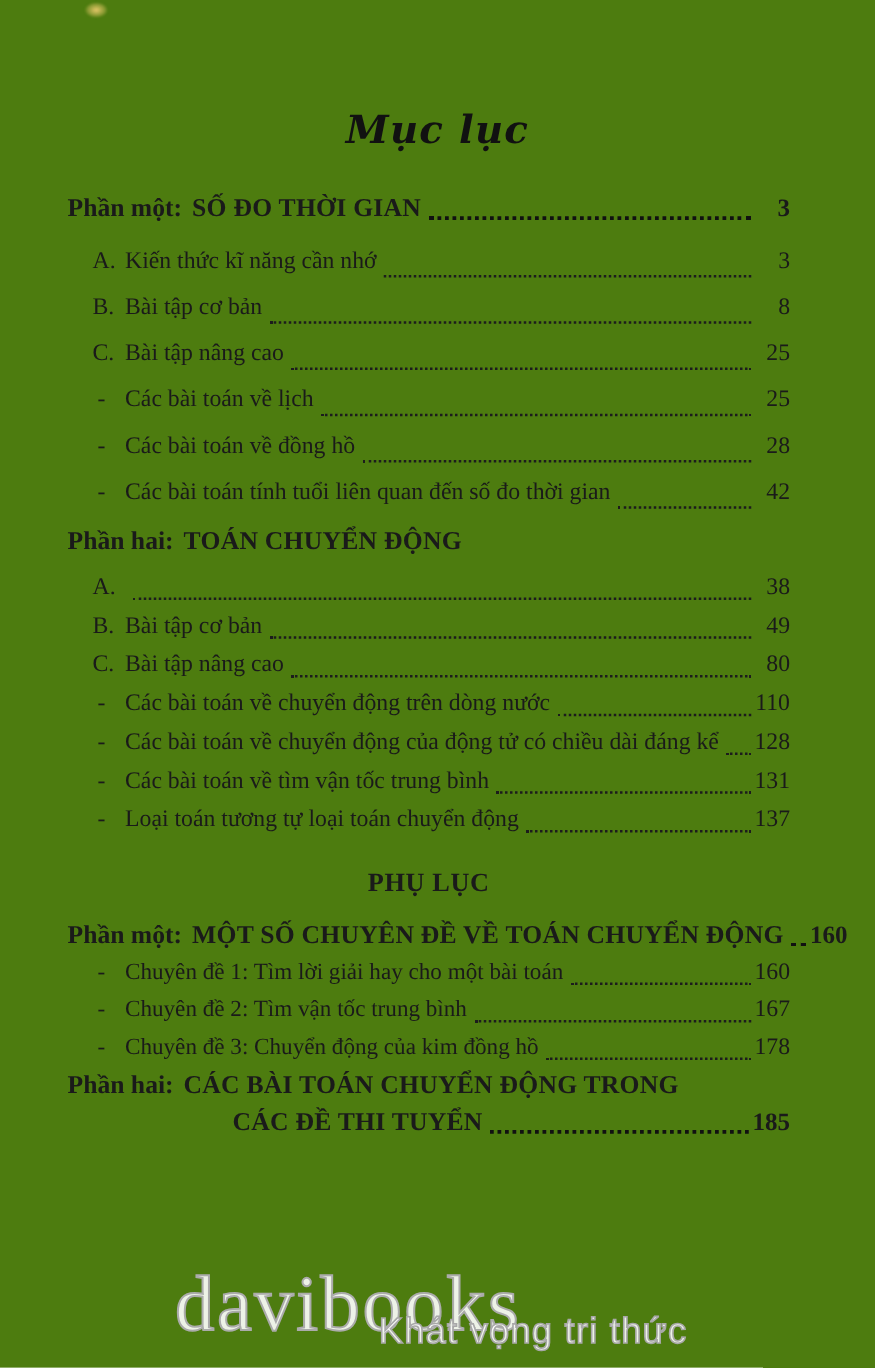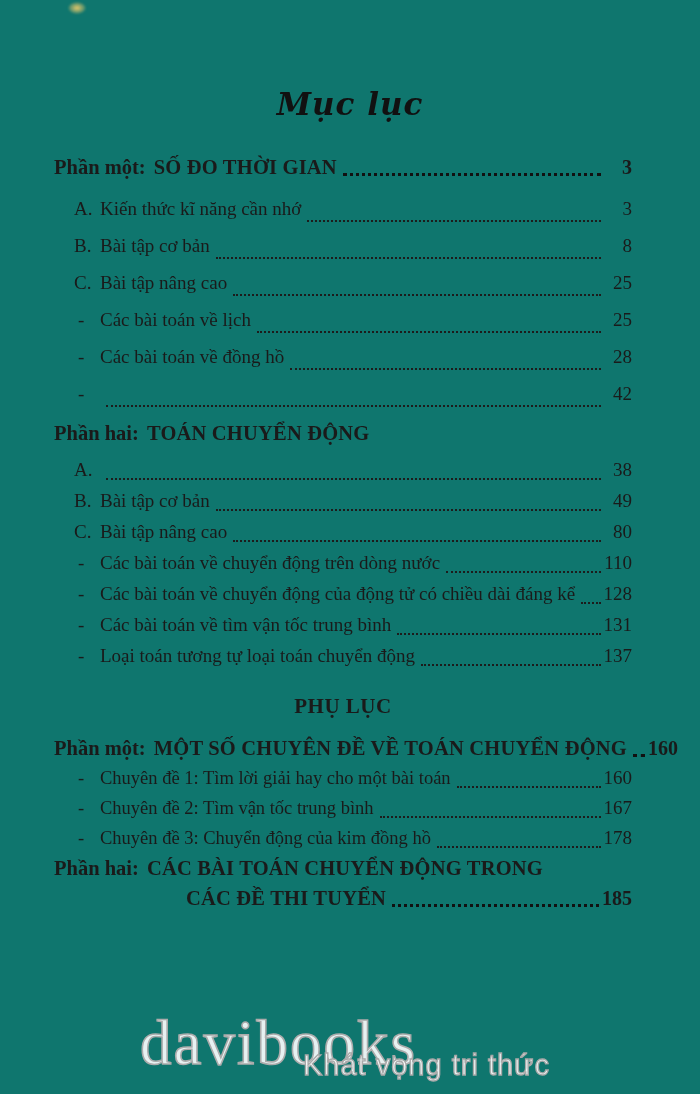--- a/index.html
+++ b/index.html
@@ -3,21 +3,21 @@
 <meta charset="utf-8">
 <style>
   html,body{margin:0;padding:0;}
   body{
     width:700px;height:1094px;
     background:#ffffff;
     font-family:"Liberation Serif","DejaVu Serif",serif;
     color:#1a1a1a;
     overflow:hidden;
   }
-  .page{position:relative;width:700px;height:1094px;background:#0f766e;overflow:hidden;}
+  .page{position:relative;width:700px;height:1094px;background:#4d7c0f;overflow:hidden;}
 
   .scan-artifact{
     position:absolute;left:68px;top:2px;width:18px;height:12px;border-radius:50%;
     background:radial-gradient(ellipse at center,#e8c96a 0%,rgba(232,201,106,0.35) 55%,rgba(255,255,255,0) 75%);
     filter:blur(1px);
   }
 
   .doc-title{
     margin-top:86px;text-align:center;
     font-family:"DejaVu Serif",serif;font-style:italic;font-weight:700;
@@ -121,20 +121,21 @@
         <span class="pg">25</span>
       </div>
       <div class="toc-row">
         <span class="dash">-</span>
         <span class="label">Các bài toán về đồng hồ</span>
         <span class="dots"></span>
         <span class="pg">28</span>
       </div>
       <div class="toc-row">
         <span class="dash">-</span>
+        <span class="label">Các bài toán tính tuổi liên quan đến số đo thời gian</span>
         <span class="dots"></span>
         <span class="pg">42</span>
       </div>
     </div>
 
     <div class="toc-heading sec2-heading">
       <span class="h-prefix">Phần hai:</span>
       <span class="h-title">TOÁN CHUYỂN ĐỘNG</span>
     </div>
 

